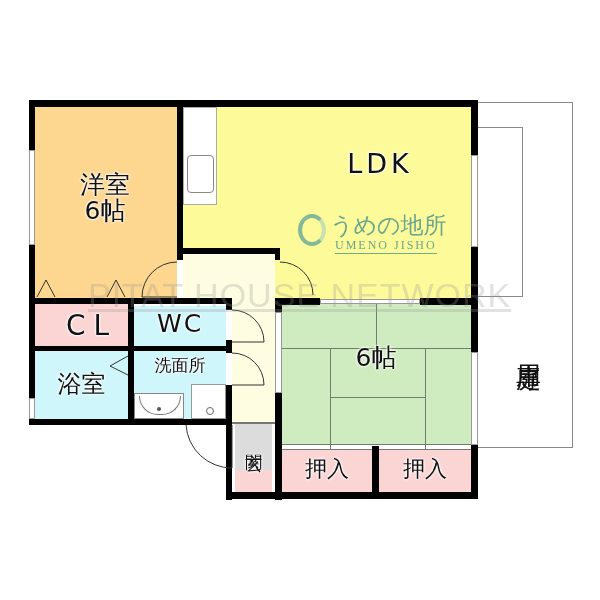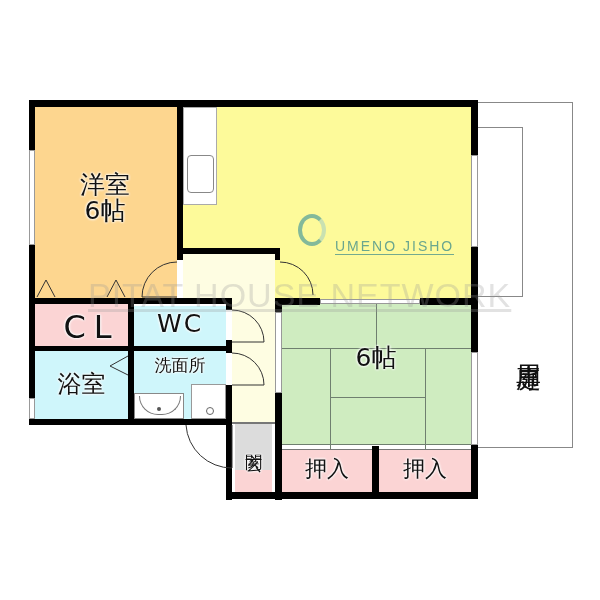--- a/index.html
+++ b/index.html
@@ -122,33 +122,35 @@
     <path d="M37 297 L46 280 L55 297"></path>
     <path d="M107 297 L116 280 L125 297"></path>
 
     <path d="M128 356 L110 366 L128 375"></path>
   </g>
 </svg>
 
 <div class="wm" style="left:88px;top:276px;text-decoration:underline;">PITAT HOUSE NETWORK</div>
 <div class="abs" style="left:298px;top:210px;width:170px;height:44px;">
   <div style="position:absolute;left:0;top:4px;width:28px;height:32px;border-radius:50%;border:4px solid rgba(90,163,154,0.75);border-right-color:rgba(150,200,200,0.5);box-sizing:border-box;"></div>
-  <div style="position:absolute;left:37px;top:28px;font-size:14px;letter-spacing:2px;color:rgba(80,150,140,0.85);border-bottom:1px solid rgba(80,150,140,0.8);font-family:Liberation Sans, sans-serif;text-align:right;">UMENO JISHO</div>
+  <div style="position:absolute;left:32px;top:0px;font-size:23px;color:rgba(80,150,140,0.85);">うめの地所</div>
+  <div style="position:absolute;left:37px;top:28px;font-size:12px;letter-spacing:2px;color:rgba(80,150,140,0.85);border-bottom:1px solid rgba(80,150,140,0.8);font-family:Liberation Serif, serif;text-align:right;">UMENO JISHO</div>
 </div>
 
 <div class="lbl" style="left:55px;top:172px;width:100px;font-size:25px;">
   <div>洋室</div>
   <div>6帖</div>
 </div>
 <div class="lbl" style="left:320px;top:150px;width:120px;font-size:27px;letter-spacing:4px;">
+  <div>LDK</div>
 </div>
 <div class="lbl" style="left:326px;top:345px;width:100px;font-size:25px;">
   <div>6帖</div>
 </div>
-<div class="lbl" style="left:35px;top:311px;width:113px;font-size:32px;letter-spacing:8px;">CL</div>
+<div class="lbl" style="left:35px;top:311px;width:113px;font-size:28px;letter-spacing:8px;">CL</div>
 <div class="lbl" style="left:134px;top:311px;width:92px;font-size:25px;letter-spacing:2px;">WC</div>
 <div class="lbl" style="left:35px;top:372px;width:93px;font-size:24px;">浴室</div>
 <div class="lbl" style="left:134px;top:357px;width:92px;font-size:17px;">洗面所</div>
 <div class="lbl" style="left:235px;top:426px;width:37px;font-size:17px;line-height:1.15;">
   <span style="writing-mode:vertical-rl;display:inline-block;">玄関</span>
 </div>
 <div class="lbl" style="left:282px;top:457px;width:90px;font-size:22px;">押入</div>
 <div class="lbl" style="left:379px;top:457px;width:92px;font-size:22px;">押入</div>
 
 </body></html>

